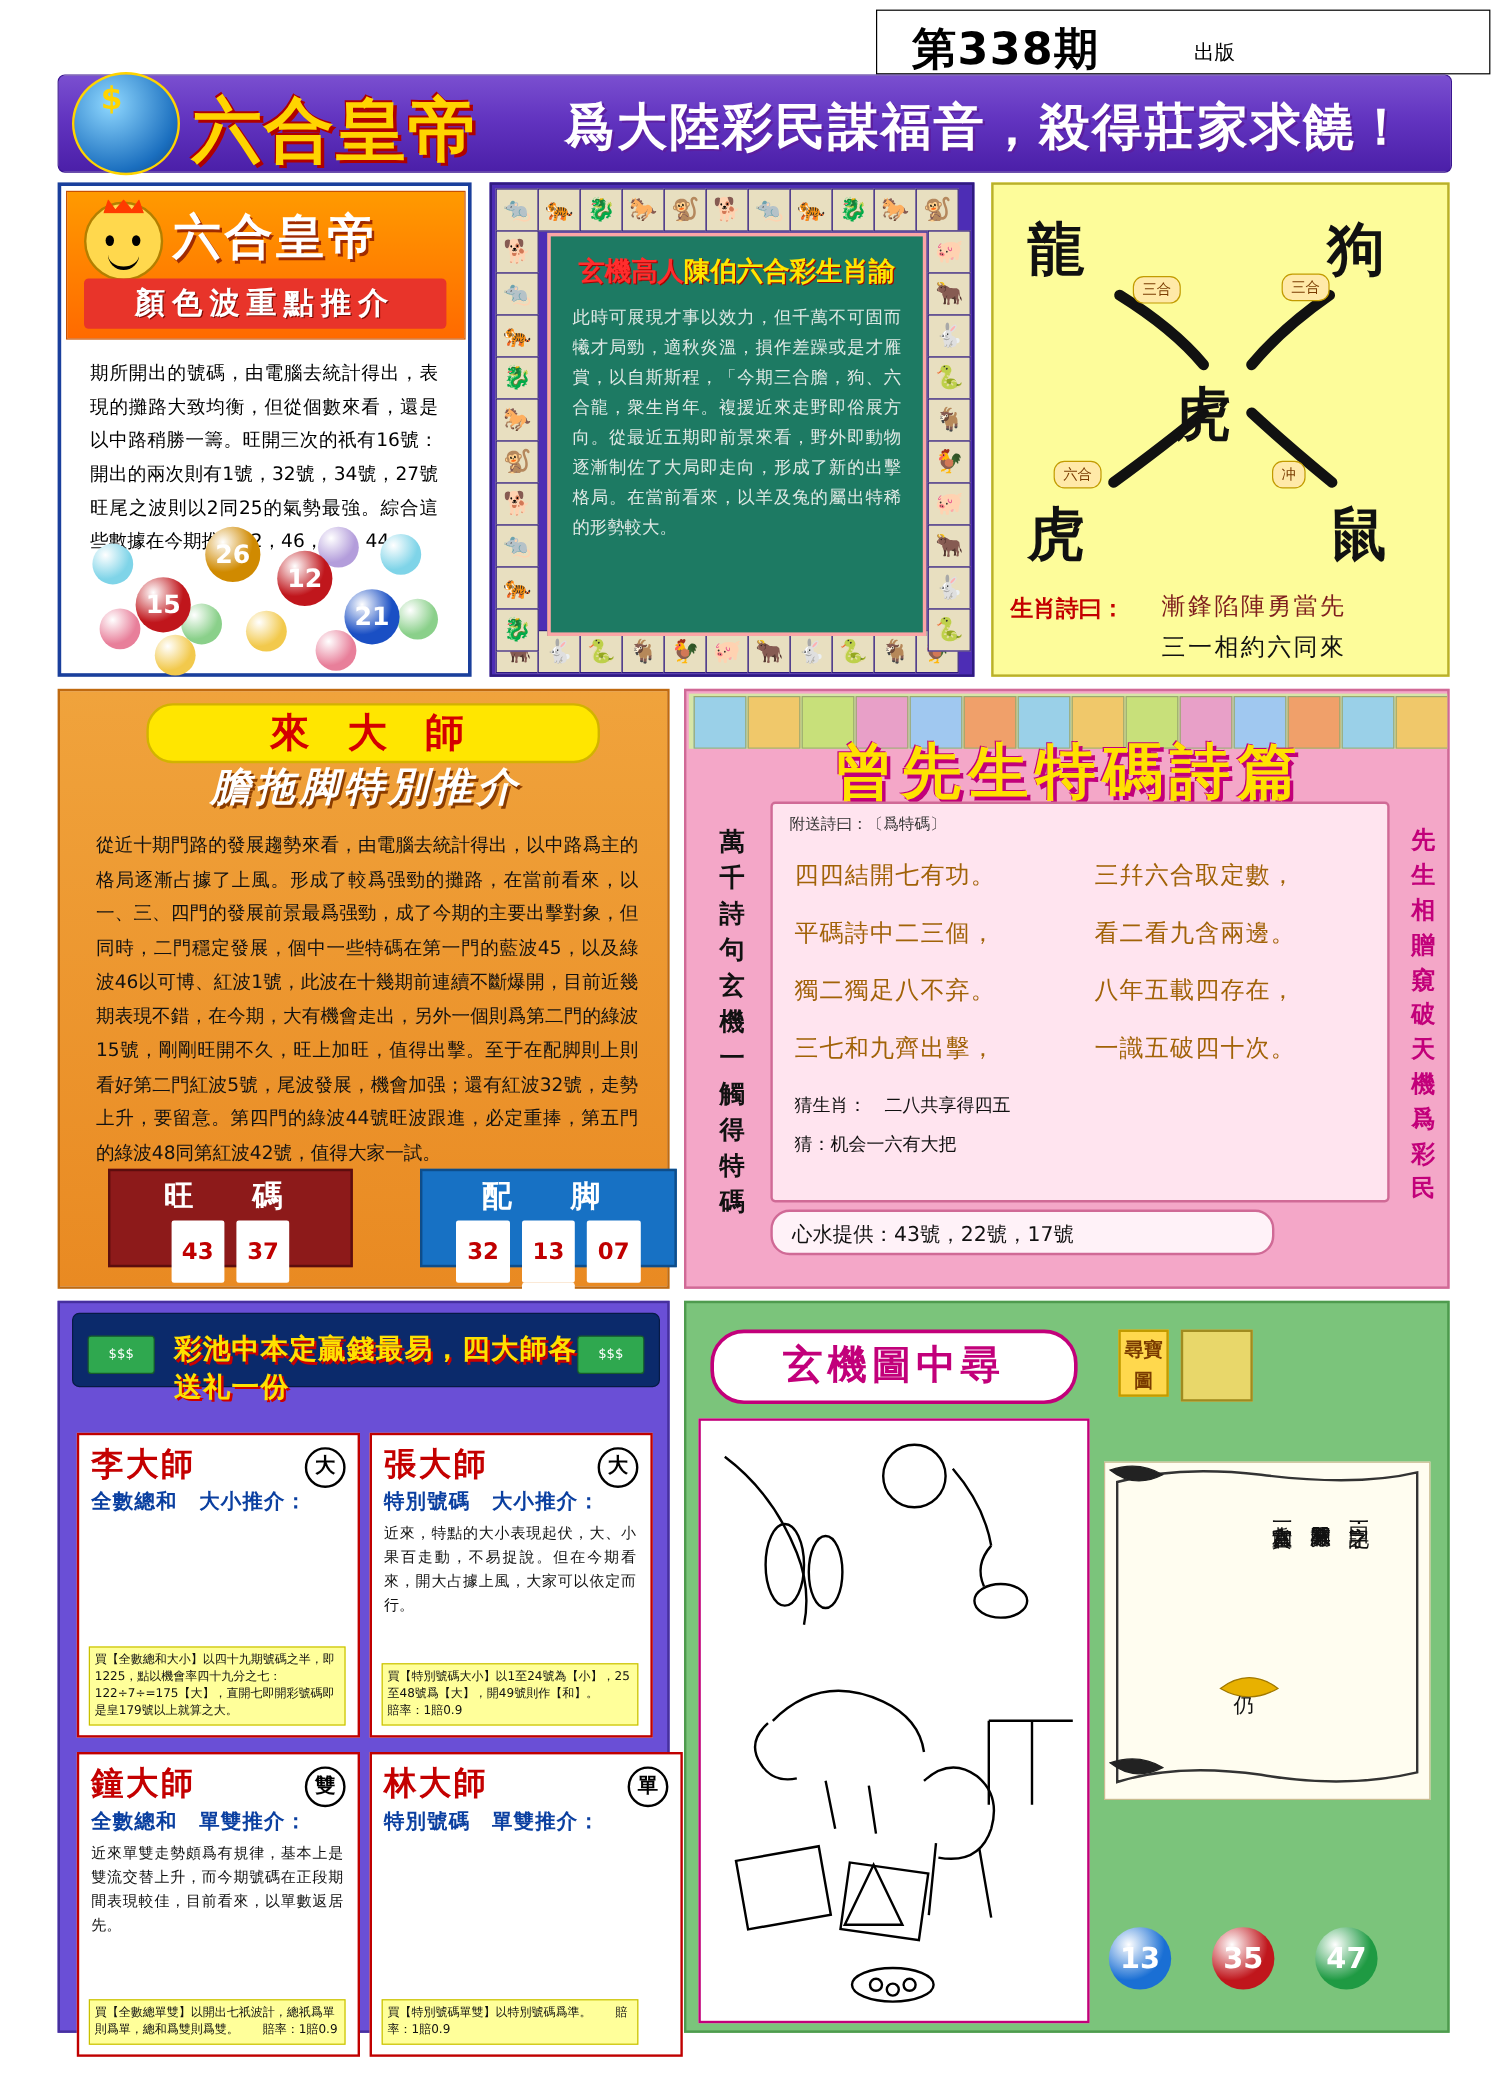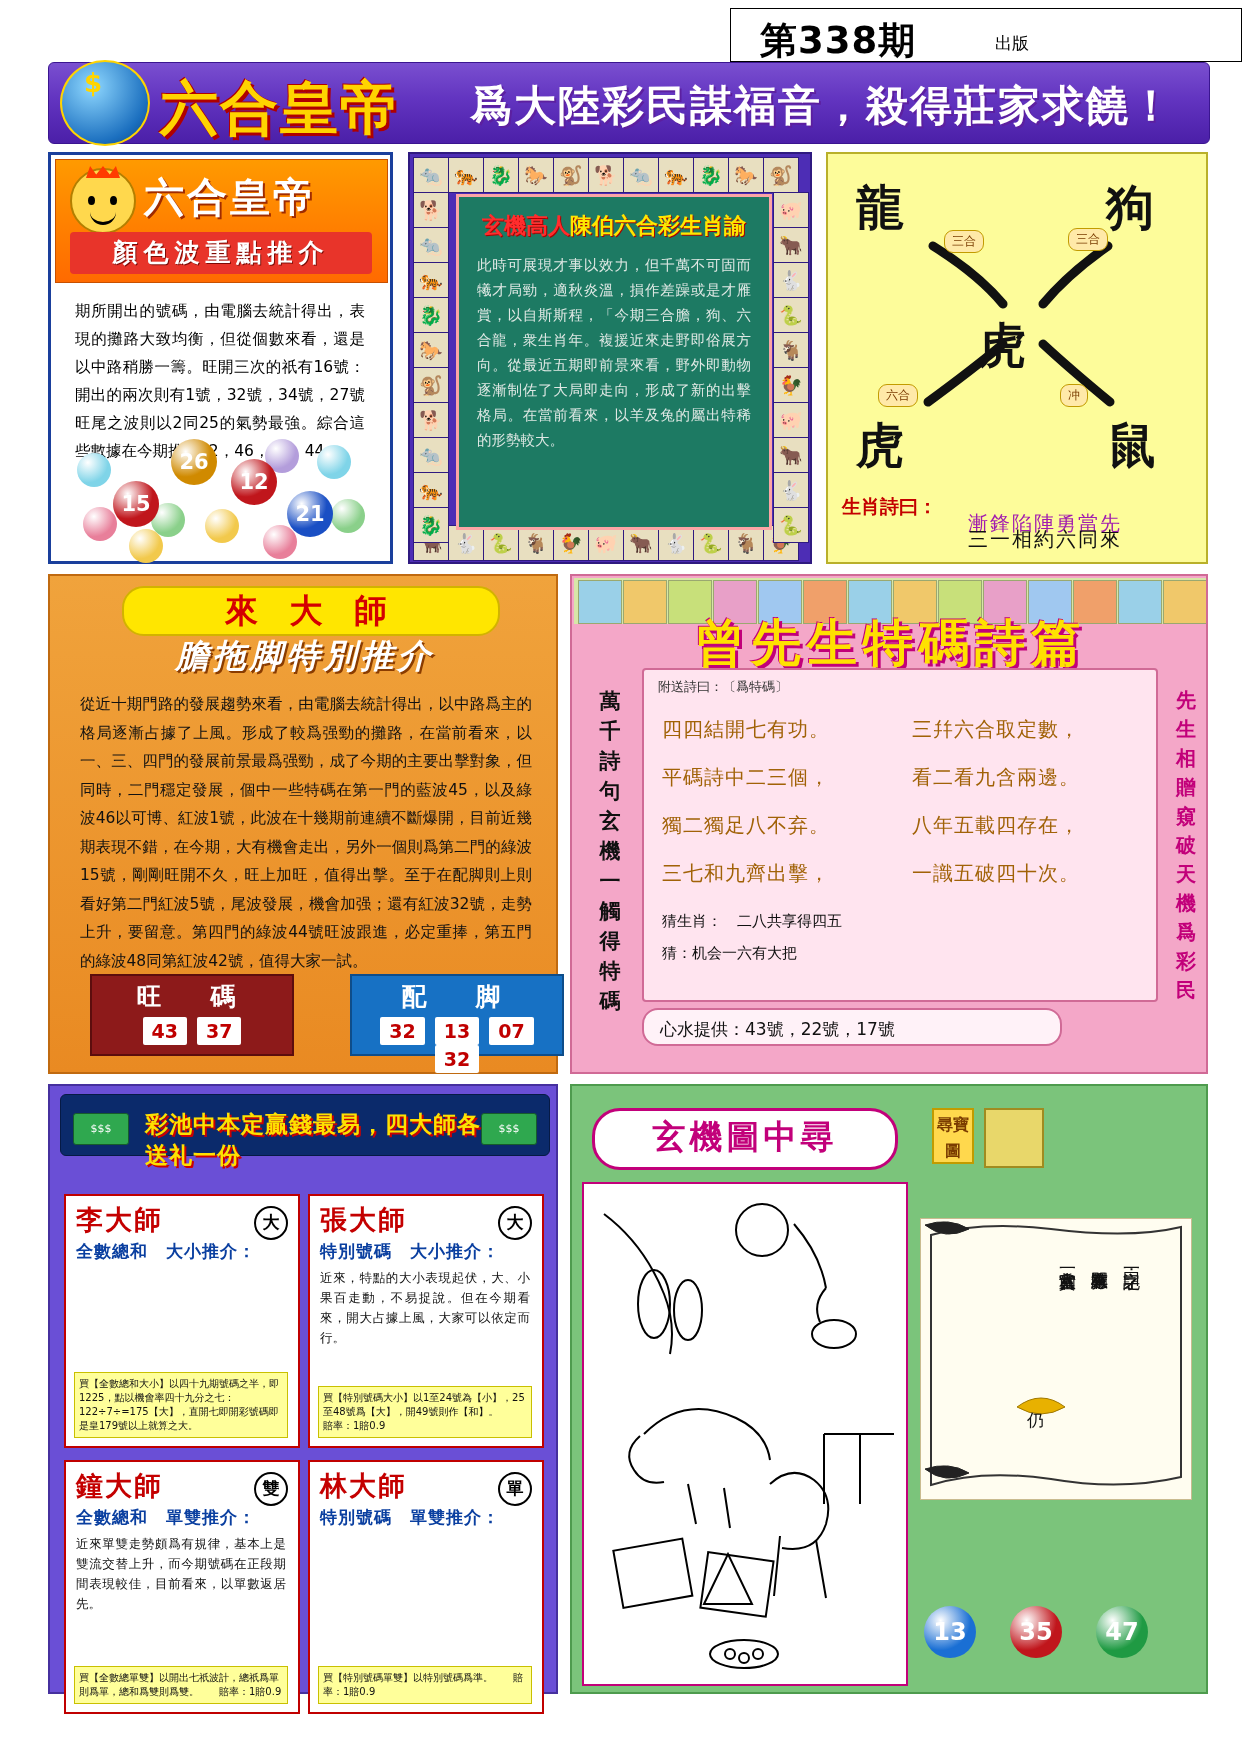--- a/index.html
+++ b/index.html
@@ -53,36 +53,36 @@
   .pB-red{color:#ff2d2d;}
   .pB-text{position:absolute;left:18px;top:56px;width:274px;font-size:14.5px;line-height:25px;color:#dfe8e4;text-align:justify;}
   .zbox{position:absolute;width:34px;height:34px;border:1px solid #2f1a80;background:#e8dfc0;font-size:19px;text-align:center;line-height:34px;color:#3a2a10;}
 
   
   .pC{left:826px;top:152px;width:382px;height:412px;background:#fdfc9a;border:2px solid #b9b02a;}
   .zodiac{position:absolute;font-size:48px;font-weight:bold;color:#111;}
   .tag{position:absolute;border:1px solid #c29b00;background:#ffe9a8;border-radius:9px;font-size:12px;
        padding:2px 7px;color:#7a3b00;}
   .pC-poem-label{position:absolute;left:14px;top:340px;font-size:19px;font-weight:bold;color:#c40000;}
-  .pC-poem1{position:absolute;left:140px;top:338px;font-size:20px;color:#a21caf;letter-spacing:2px;margin-top:18px;}
+  .pC-poem1{position:absolute;left:140px;top:338px;font-size:20px;color:#7f1d1d;letter-spacing:2px;}
   .pC-poem2{position:absolute;left:140px;top:372px;font-size:20px;color:#111;letter-spacing:2px;}
 
   
   .pD{left:48px;top:574px;width:510px;height:500px;background:linear-gradient(180deg,#f0a33c,#e98a22);border:2px solid #c06a10;}
   .pD-banner{position:absolute;left:72px;top:10px;width:374px;height:46px;background:#ffe600;border-radius:22px;border:2px solid #d2b300;}
   .pD-banner span{display:block;text-align:center;line-height:46px;font-size:33px;font-weight:bold;color:#d40000;letter-spacing:10px;}
   .pD-sub{position:absolute;left:40px;top:58px;width:430px;text-align:center;font-size:33px;font-weight:bold;color:#ffffff;
      text-shadow:2px 2px 0 #8a3c00;letter-spacing:4px;font-style:italic;}
   .pD-body{position:absolute;left:30px;top:114px;width:452px;font-size:15.5px;line-height:28.5px;color:#111;text-align:justify;}
   .box-wang{position:absolute;left:40px;top:398px;width:200px;height:78px;background:#8d1a1a;border:2px solid #5c0d0d;}
   .box-wang .ttl{text-align:center;color:#fff;font-size:25px;font-weight:bold;letter-spacing:12px;margin-top:4px;}
   .box-pei{position:absolute;left:300px;top:398px;width:210px;height:78px;background:#1771c4;border:2px solid #0e4d8a;}
   .box-pei .ttl{text-align:center;color:#fff;font-size:25px;font-weight:bold;letter-spacing:12px;margin-top:4px;}
   .numchip{display:inline-block;background:#ffffff;color:#c00000;font-size:19px;font-weight:bold;
-     padding:3px 9px;margin:0 5px;border-radius:2px;}
+     padding:15px 9px;margin:0 5px;border-radius:2px;}
 
   
   .pE{left:570px;top:574px;width:638px;height:500px;background:#f4a7c8;border:2px solid #d06a96;}
   .pE-topstrip{position:absolute;left:2px;top:2px;width:632px;height:46px;background:#d7e6a8;overflow:hidden;}
   .pE-title{position:absolute;left:24px;top:34px;width:590px;text-align:center;font-size:50px;font-weight:bold;
      color:#ffe100;letter-spacing:6px;text-shadow:3px 3px 0 #c2007a,-1px -1px 0 #c2007a;}
   .pE-left{position:absolute;left:18px;top:110px;width:40px;font-size:21px;line-height:30px;color:#111;font-weight:bold;text-align:center;}
   .pE-right{position:absolute;left:596px;top:110px;width:36px;font-size:20px;line-height:29px;color:#c2007a;font-weight:bold;text-align:center;}
   .pE-card{position:absolute;left:70px;top:92px;width:512px;height:330px;background:#ffe4ef;border:2px solid #d06a96;border-radius:4px;}
   .pE-note{position:absolute;left:14px;top:8px;font-size:13px;color:#333;}
@@ -316,21 +316,21 @@
           <div class="txt">近來，特點的大小表現起伏，大、小果百走動，不易捉說。但在今期看來，開大占據上風，大家可以依定而行。</div>
           <div class="yellow">買【特別號碼大小】以1至24號為【小】，25至48號爲【大】，開49號則作【和】。　　賠率：1賠0.9</div>
         </div>
         <div class="mcard" style="left: 14px; top: 374px;">
           <div class="name">鐘大師</div>
           <div class="badge">雙</div>
           <div class="sub">全數總和　單雙推介：</div>
           <div class="txt">近來單雙走勢頗爲有規律，基本上是雙流交替上升，而今期號碼在正段期間表現較佳，目前看來，以單數返居先。</div>
           <div class="yellow">買【全數總單雙】以開出七祇波計，總祇爲單則爲單，總和爲雙則爲雙。　　賠率：1賠0.9</div>
         </div>
-        <div class="mcard" style="left: 258px; top: 374px;">
+        <div class="mcard" style="left: 258px; top: 374px; padding-left: 25px;">
           <div class="name">林大師</div>
           <div class="badge">單</div>
           <div class="sub">特別號碼　單雙推介：</div>
           <div class="yellow">買【特別號碼單雙】以特別號碼爲準。　　賠率：1賠0.9</div>
         </div>
       </div>
   </div>
 
   <div class="panel pG">
     <div class="pG-title">

